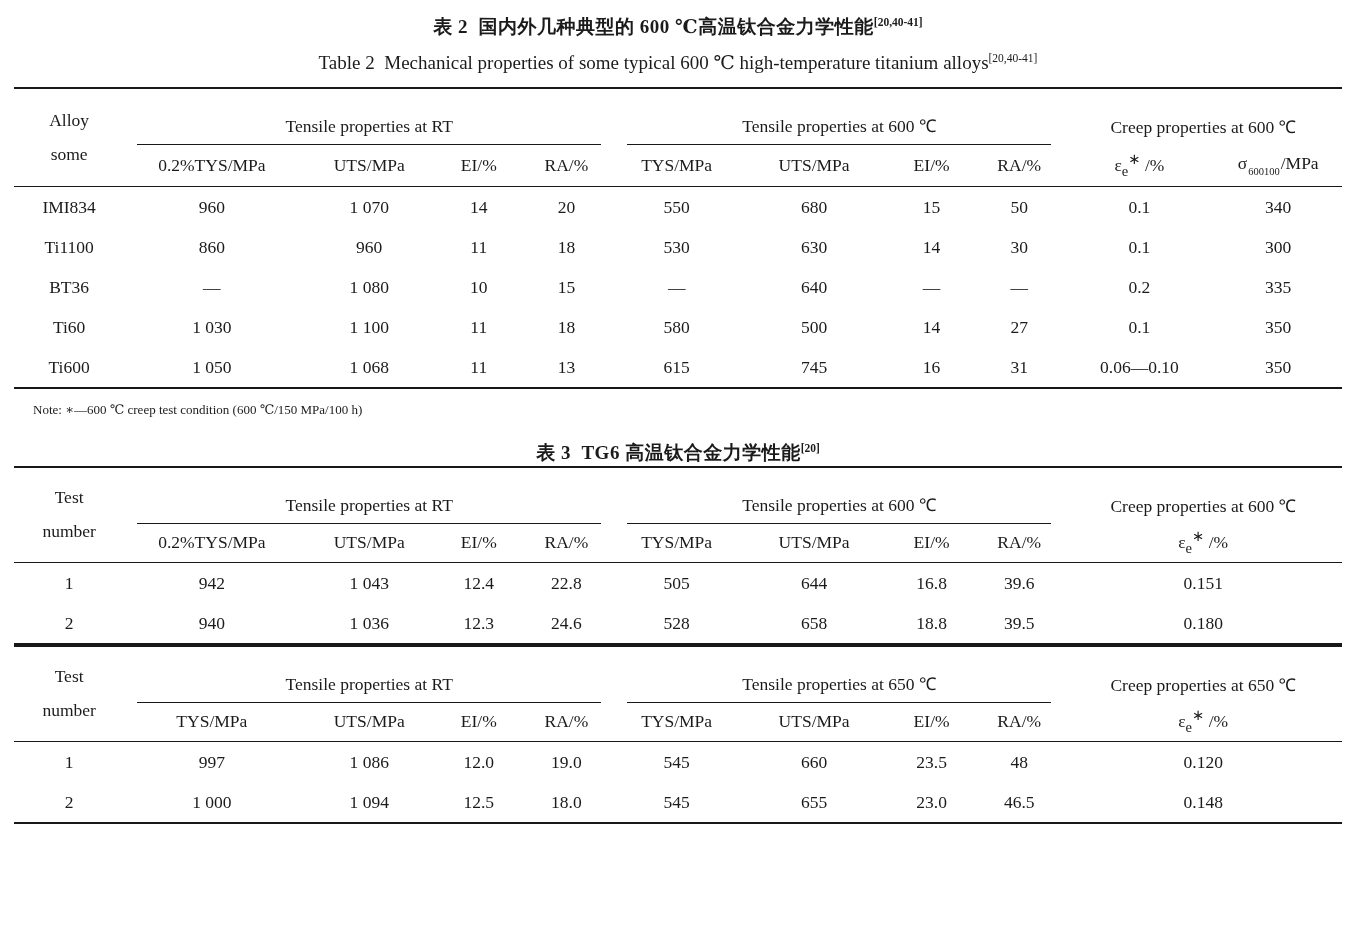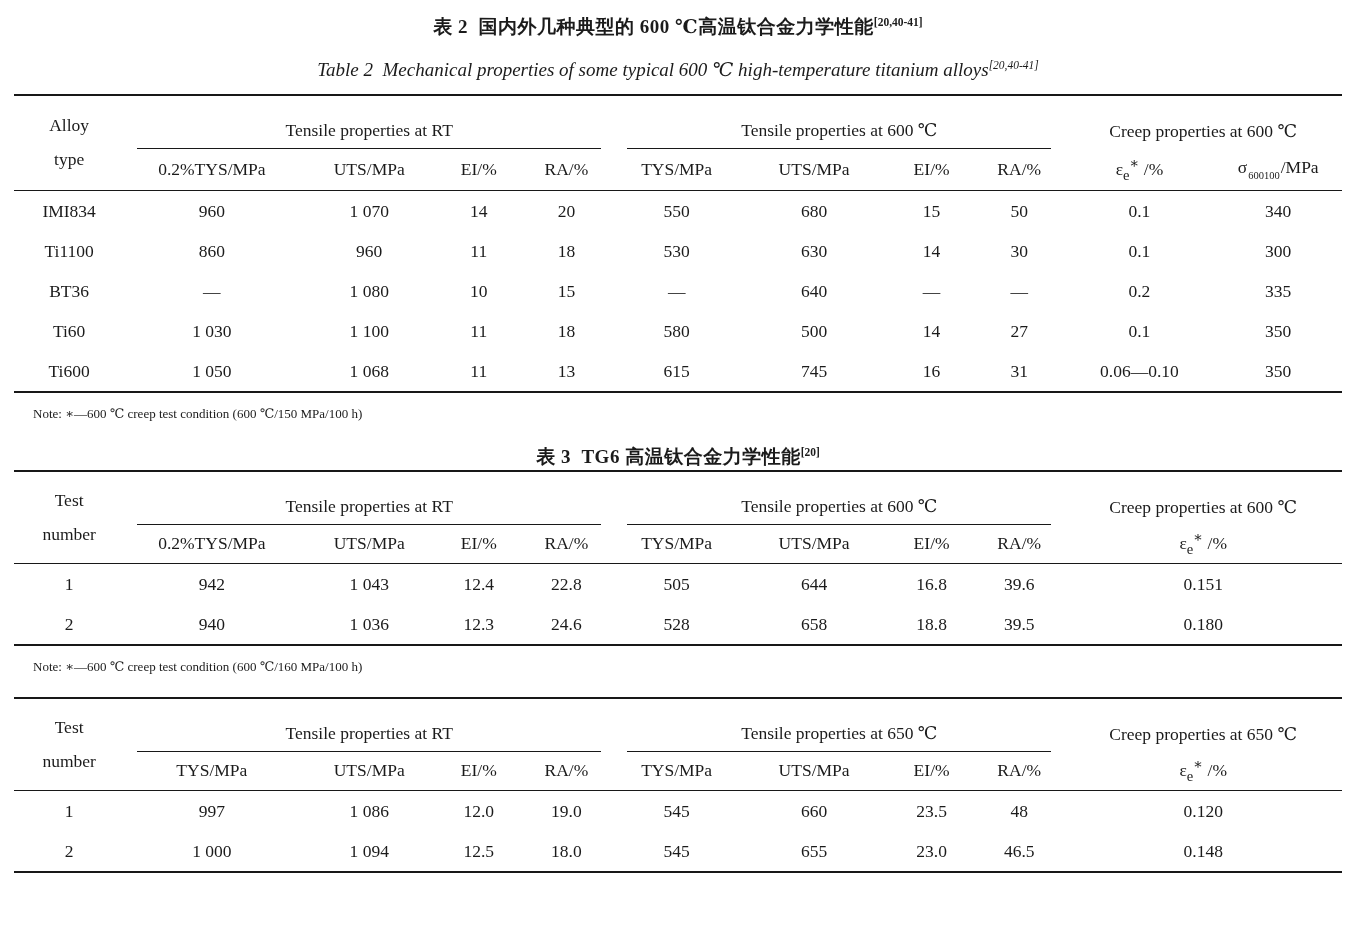--- a/index.html
+++ b/index.html
@@ -10,28 +10,29 @@
     font-family:"Liberation Serif","DejaVu Serif",serif;
   }
   .page { padding:4px 14px 0; }
 
   .title-cn {
     text-align:center; font-weight:700; font-size:19px;
     white-space:pre; margin:10px 0 0; letter-spacing:0.5px;
   }
   .title-en {
     text-align:center; font-weight:400; font-size:19px;
-    white-space:pre; margin:18px 0 13px;font-style:italic;
+    white-space:pre; margin:11px 0 13px;
   }
   sup.ref { font-size:11.5px; letter-spacing:0; }
 
   table.props {
     width:100%; border-collapse:collapse; table-layout:fixed;
     border-top:2.6px solid #181818; border-bottom:2.6px solid #181818;
     font-size:17.5px;
+    font-family:Liberation Serif, serif;
   }
   table.props th { font-weight:400; text-align:center; }
   tr.sub th, th.stub { border-bottom:1.8px solid #181818; }
 
   th.group { padding:0; vertical-align:bottom; }
   th.group .gline   { padding:7px 0 7px; margin:0 13px; border-bottom:1.2px solid #181818; }
   th.group .gnoline { padding:25px 0 7px; margin:0 6px; }
   th.subh { padding:8px 2px 9px; }
 
   th.stub { vertical-align:middle; }
@@ -68,21 +69,21 @@
           <col style="width: 6.4%;">
           <col style="width: 6.8%;">
           <col style="width: 11.3%;">
           <col style="width: 9.6%;">
         </colgroup>
         <thead>
           <tr>
             <th rowspan="2" class="stub">
               <div class="stub-wrap">
                 <span>Alloy</span>
-                <span>type</span>
+                <span>some</span>
               </div>
             </th>
             <th colspan="4" class="group">
               <div class="gline">Tensile properties at RT</div>
             </th>
             <th colspan="4" class="group">
               <div class="gline">Tensile properties at 600 ℃</div>
             </th>
             <th colspan="2" class="group">
               <div class="gnoline">Creep properties at 600 ℃</div>
@@ -240,21 +241,20 @@
             <td>12.3</td>
             <td>24.6</td>
             <td>528</td>
             <td>658</td>
             <td>18.8</td>
             <td>39.5</td>
             <td>0.180</td>
           </tr>
         </tbody>
       </table>
-    <div class="note">Note: ∗—600 ℃ creep test condition (600 ℃/160 MPa/100 h)</div>
   </section>
 
   <section class="tbl-block">
     <table class="props">
         <colgroup>
           <col style="width: 8.3%;">
           <col style="width: 13.2%;">
           <col style="width: 10.5%;">
           <col style="width: 6%;">
           <col style="width: 7.2%;">

